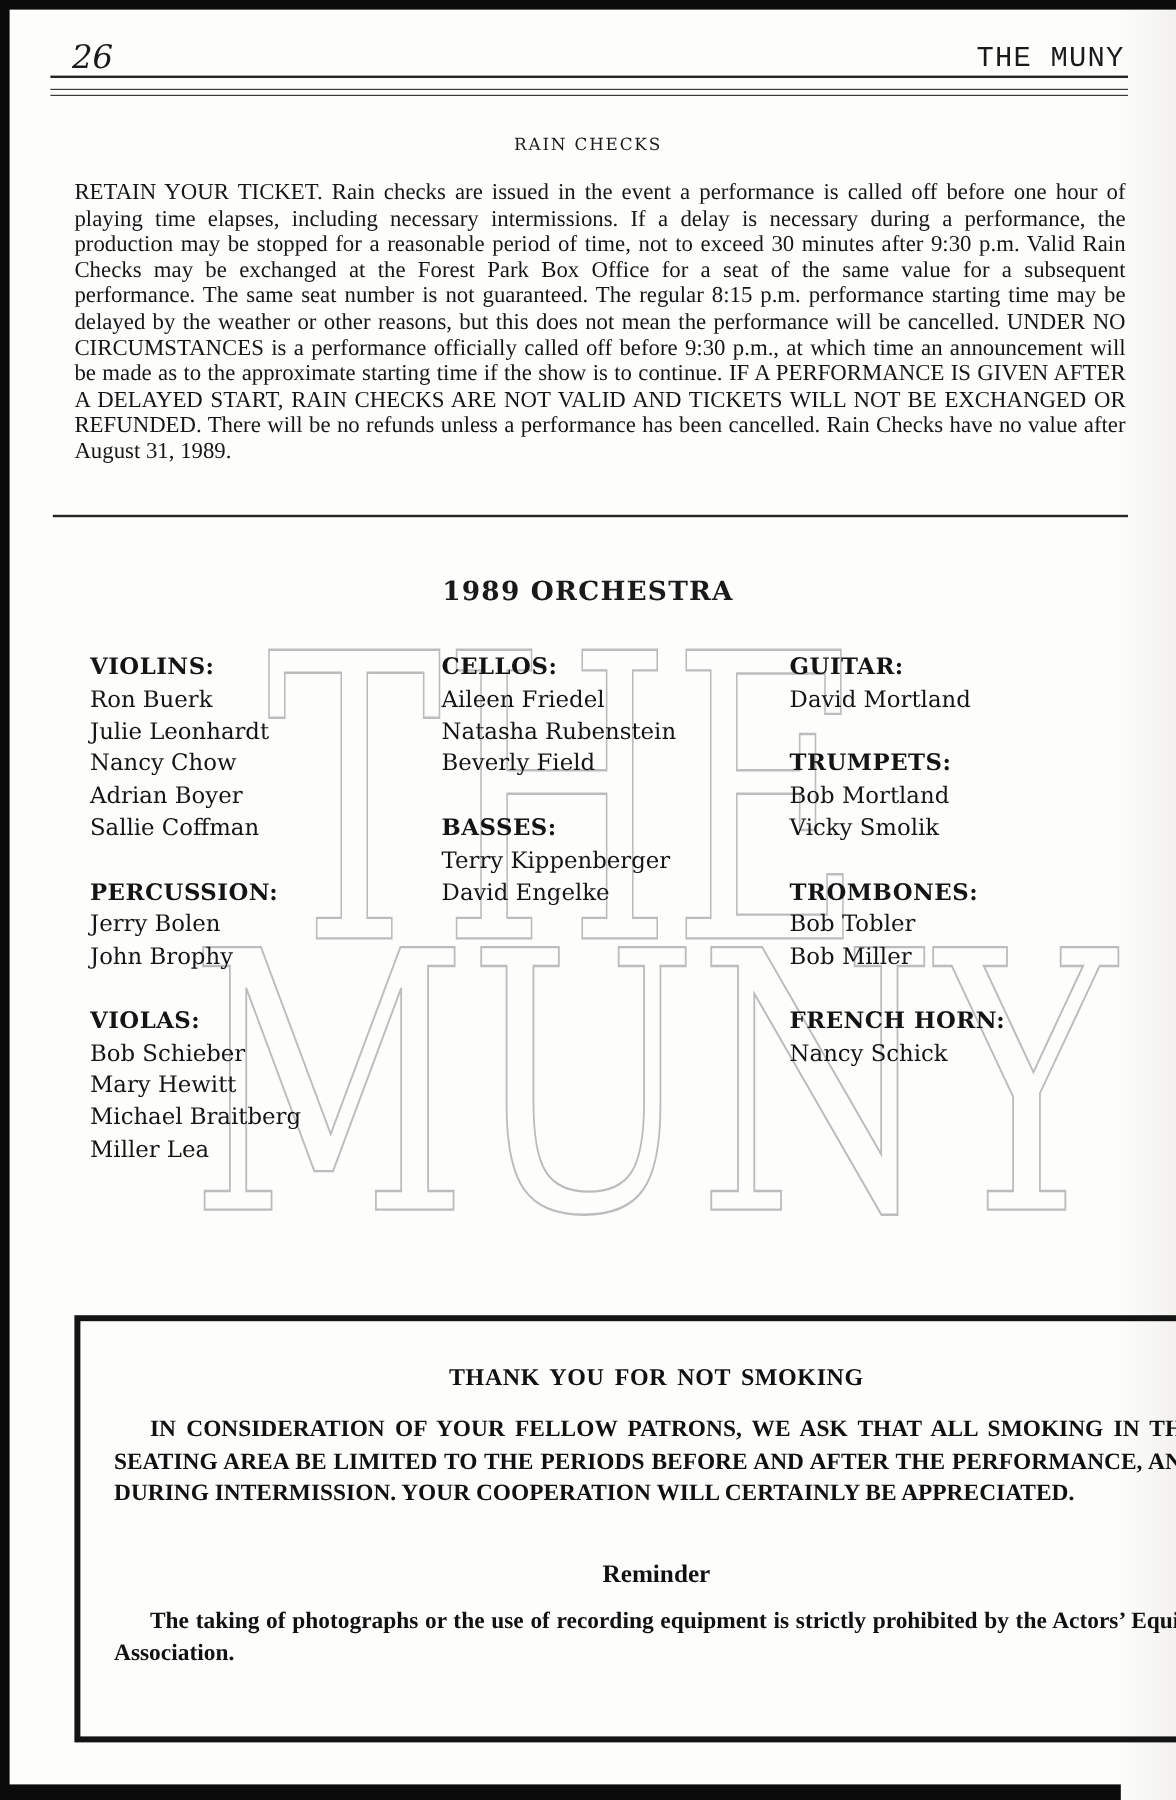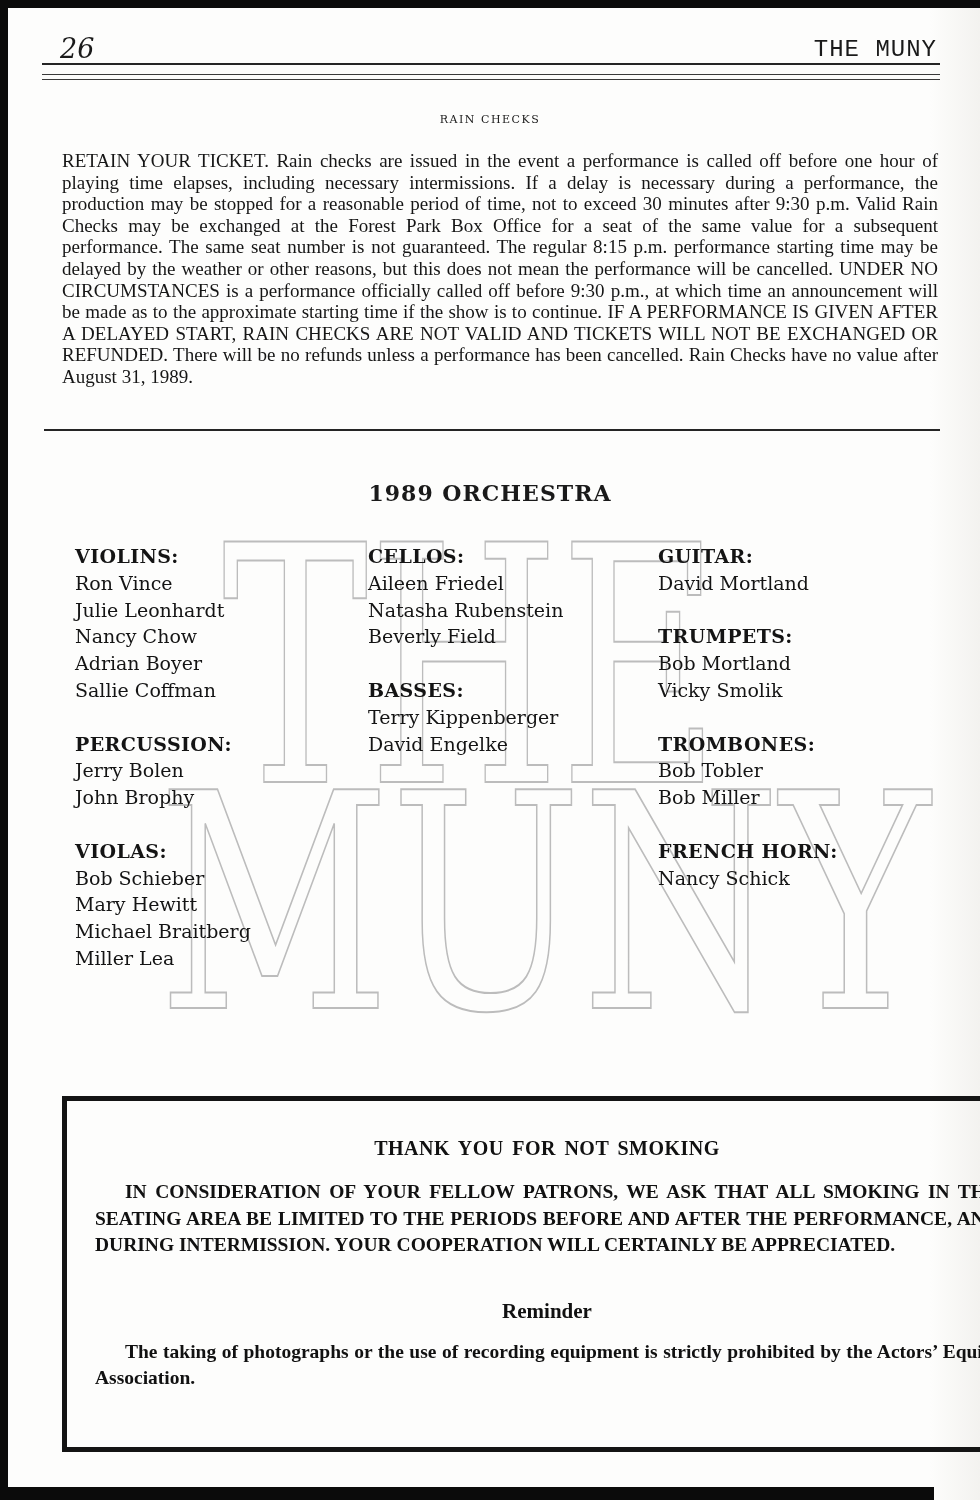--- a/index.html
+++ b/index.html
@@ -17,21 +17,21 @@
   .pg-num{position:absolute;left:60px;top:33px;font-family:"DejaVu Serif",serif;
           font-style:italic;font-size:27px;}
   .brand{position:absolute;right:43px;top:36px;font-family:Liberation Mono, monospace;
          font-size:24px;letter-spacing:1px;}
   .rule1{position:absolute;left:42px;top:63px;width:898px;height:2px;background:#252525;}
   .rule2{position:absolute;left:42px;top:74px;width:898px;height:4px;
          border-top:1px solid #3a3a3a;border-bottom:1px solid #3a3a3a;}
   .rule3{position:absolute;left:44px;top:429px;width:896px;height:2px;background:#252525;}
   
   .rc-title{position:absolute;left:40px;top:113px;width:900px;text-align:center;
-            font-family:"DejaVu Serif",serif;font-size:11px;letter-spacing:1.5px;}
+            font-family:"DejaVu Serif",serif;font-size:14px;letter-spacing:1.5px;}
   .rc-body{position:absolute;left:62px;top:150px;width:876px;margin:0;
            font-size:19px;line-height:21.6px;text-align:justify;color:#161616;}
   
   .orch-title{position:absolute;left:40px;top:480px;width:900px;text-align:center;
               font-family:"DejaVu Serif",serif;font-weight:bold;font-size:22px;letter-spacing:1px;}
   .wm{position:absolute;left:0;top:520px;pointer-events:none;}
   .wm text{font-family:"DejaVu Serif",serif;fill:none;stroke:#bcbcbc;stroke-width:2px;}
   .col{position:absolute;top:543px;font-family:"DejaVu Serif",serif;font-size:19px;
        line-height:26.8px;color:#141414;}
   .col-1{left:75px;width:285px;}
@@ -70,21 +70,21 @@
   <div class="rc-title">RAIN CHECKS</div>
   <p class="rc-body">RETAIN YOUR TICKET. Rain checks are issued in the event a performance is called off before one hour of playing time elapses, including necessary intermissions. If a delay is necessary during a performance, the production may be stopped for a reasonable period of time, not to exceed 30 minutes after 9:30 p.m. Valid Rain Checks may be exchanged at the Forest Park Box Office for a seat of the same value for a subsequent performance. The same seat number is not guaranteed. The regular 8:15 p.m. performance starting time may be delayed by the weather or other reasons, but this does not mean the performance will be cancelled. UNDER NO CIRCUMSTANCES is a performance officially called off before 9:30 p.m., at which time an announcement will be made as to the approximate starting time if the show is to continue. IF A PERFORMANCE IS GIVEN AFTER A DELAYED START, RAIN CHECKS ARE NOT VALID AND TICKETS WILL NOT BE EXCHANGED OR REFUNDED. There will be no refunds unless a performance has been cancelled. Rain Checks have no value after August 31, 1989.</p>
 
   <div class="rule3"></div>
 
   <div class="orch-title">1989 ORCHESTRA</div>
 
   <div class="col col-1">
     <div class="grp">
       <h3>VIOLINS:</h3>
-      <div class="nm">Ron Vince</div>
+      <div class="nm">Ron Buerk</div>
       <div class="nm">Julie Leonhardt</div>
       <div class="nm">Nancy Chow</div>
       <div class="nm">Adrian Boyer</div>
       <div class="nm">Sallie Coffman</div>
     </div>
     <div class="grp">
       <h3>PERCUSSION:</h3>
       <div class="nm">Jerry Bolen</div>
       <div class="nm">John Brophy</div>
     </div>

